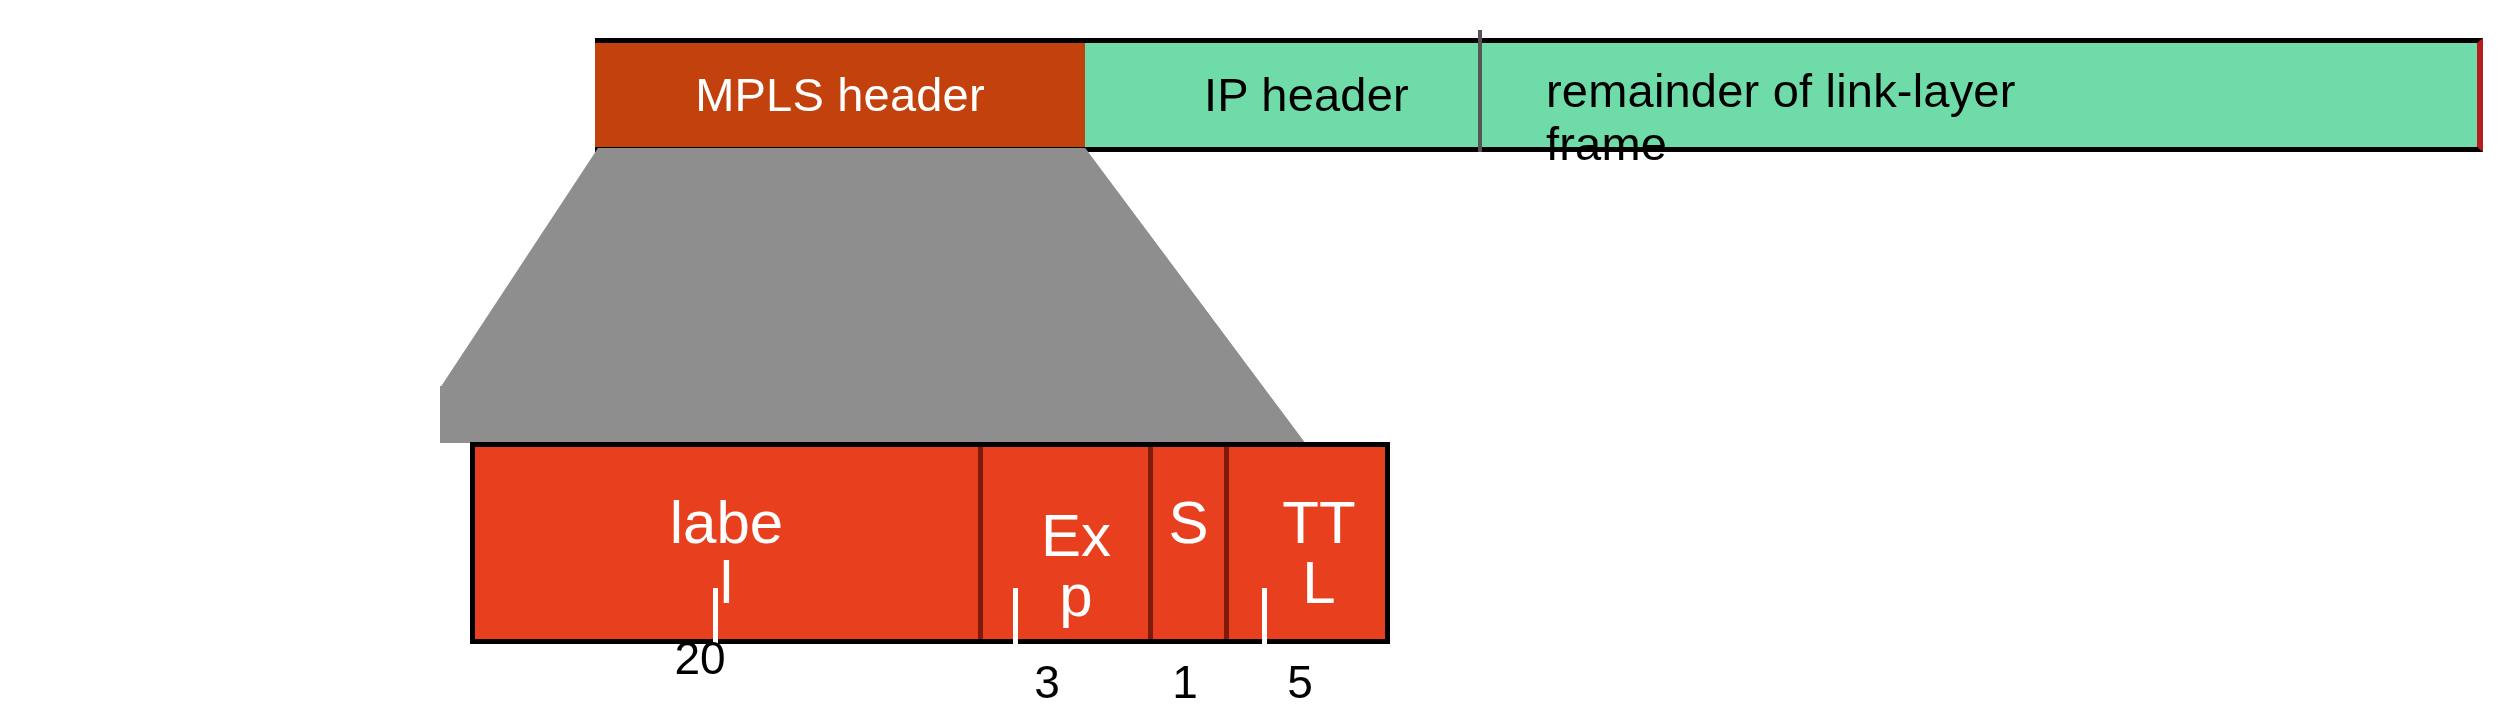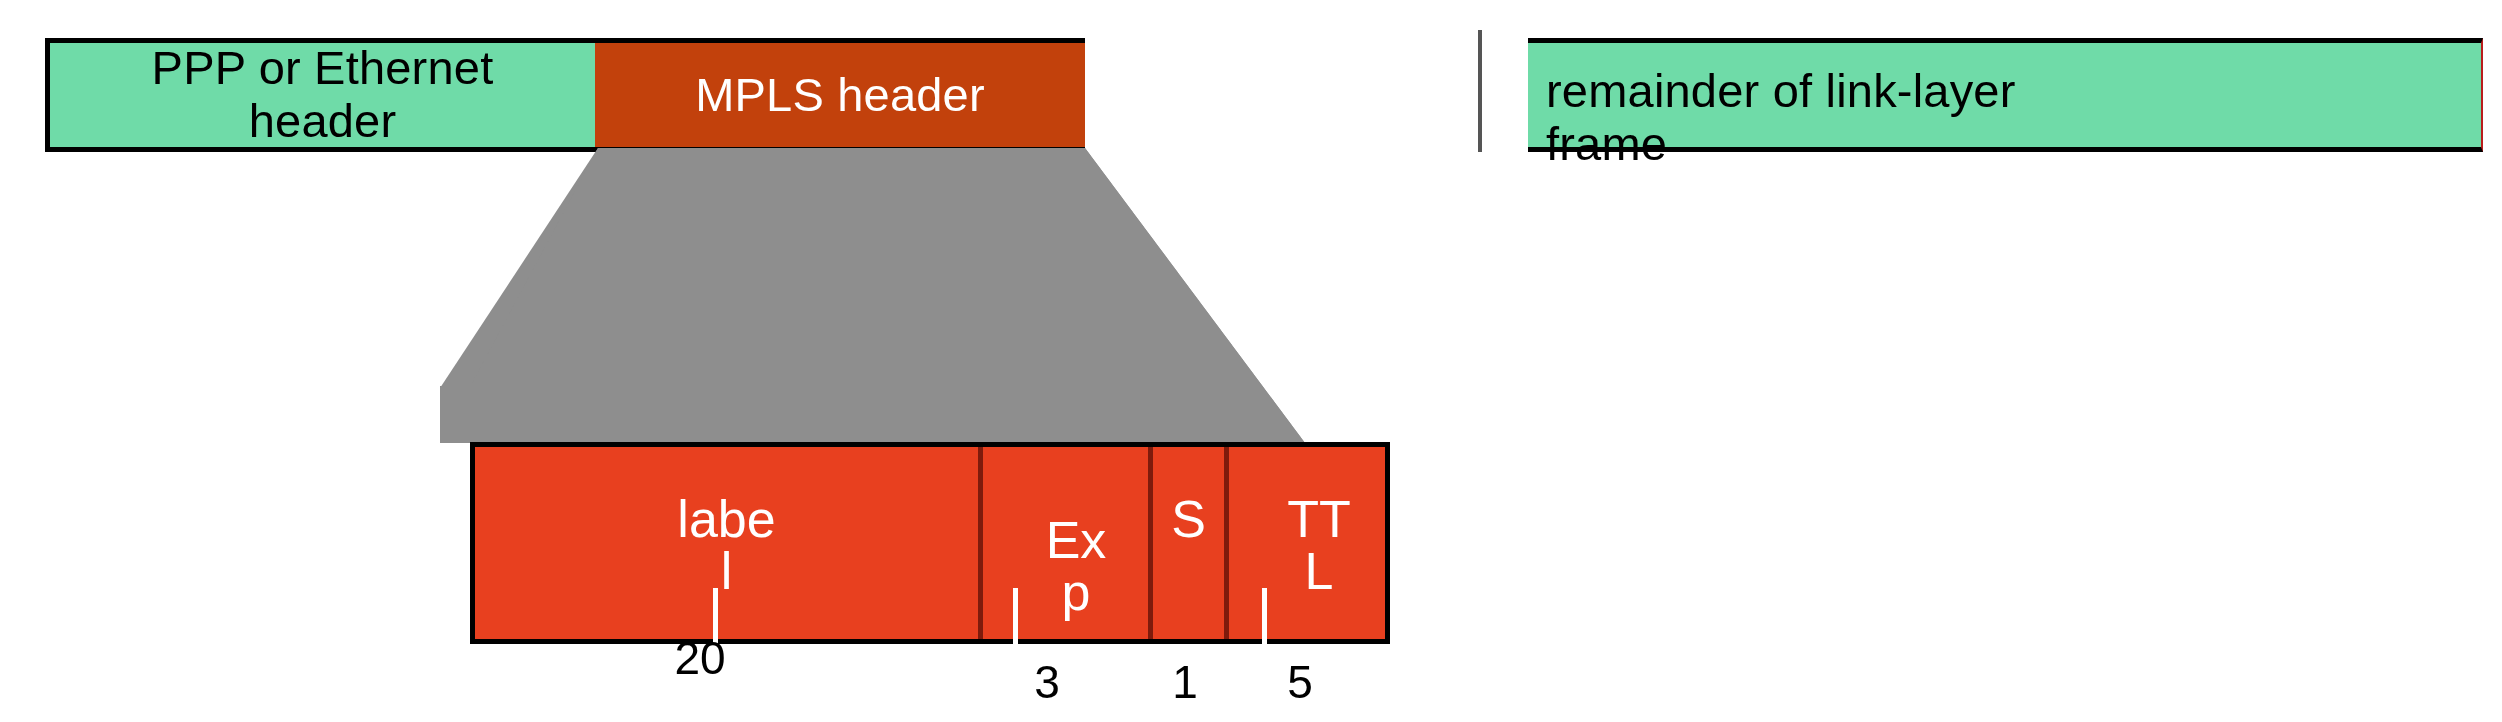--- a/index.html
+++ b/index.html
@@ -13,66 +13,65 @@
 
   .seg{position:absolute;top:0;height:100%;box-sizing:border-box;
        display:flex;align-items:center;justify-content:center;text-align:center;}
 
   .seg-green{background:#6FDBA8;border-top:5px solid #000;border-bottom:5px solid #000;color:#000;}
   .seg-red{background:#c2410c;border-top:5px solid #000;border-bottom:5px solid #000;color:#ffffff;}
 
   .seg-ppp{left:0;width:550px;border-left:5px solid #000;}
   .seg-mpls{left:550px;width:490px;}
   .seg-ip{left:1040px;width:443px;}
-  .seg-rest{left:1483px;width:955px;border-right:2px solid #b91c1c;justify-content:flex-start;}
+  .seg-rest{left:1483px;width:955px;border-right:6px solid #b91c1c;justify-content:flex-start;}
 
   .seg-label{font-size:47px;line-height:1.12;letter-spacing:.2px;white-space:pre-line;}
   .seg-rest .seg-label{padding-left:18px;text-align:left;
       position:absolute;left:0;top:22px;width:100%;}
 
   
   .hairline{position:absolute;left:1478px;top:30px;width:4px;height:122px;
             background:#555;}
 
   
   .fan{position:absolute;left:0;top:148px;width:2502px;height:300px;}
 
   
   .mpls-detail{position:absolute;left:470px;top:442px;width:920px;height:202px;
                box-sizing:border-box;background:#E8401F;border:5px solid #000;}
 
   .fld{position:absolute;top:0;height:100%;box-sizing:border-box;
        display:flex;align-items:flex-start;justify-content:center;}
-  .fld-label{color:#ffffff;font-size:52px;line-height:1.0;margin-top:46px;
+  .fld-label{color:#ffffff;font-size:60px;line-height:1.0;margin-top:46px;
              white-space:pre-line;text-align:center;}
 
   .fld-label{position:relative;}
 
   .divider{position:absolute;top:0;width:5px;height:100%;background:#7E1B0C;}
 
   
   .tick{position:absolute;width:5px;background:#ffffff;}
   .num{position:absolute;font-size:46px;color:#000;text-align:center;}
 </style>
 </head>
 <body>
 
 <div id="stage">
 
   <div class="frame-bar">
 
-    <div class="seg seg-green seg-ppp">
-      <span class="seg-label">PPP or Ethernet
-header</span>
-    </div>
 
     <div class="seg seg-red seg-mpls">
       <span class="seg-label">MPLS header</span>
     </div>
 
+    <div class="seg seg-green seg-ip">
+      <span class="seg-label">IP header</span>
+    </div>
 
     <div class="seg seg-green seg-rest">
       <span class="seg-label">remainder of link-layer
 frame</span>
     </div>
   </div>
 
   <div class="hairline"></div>
 
   <svg class="fan" viewBox="0 0 2502 300" preserveAspectRatio="none">

